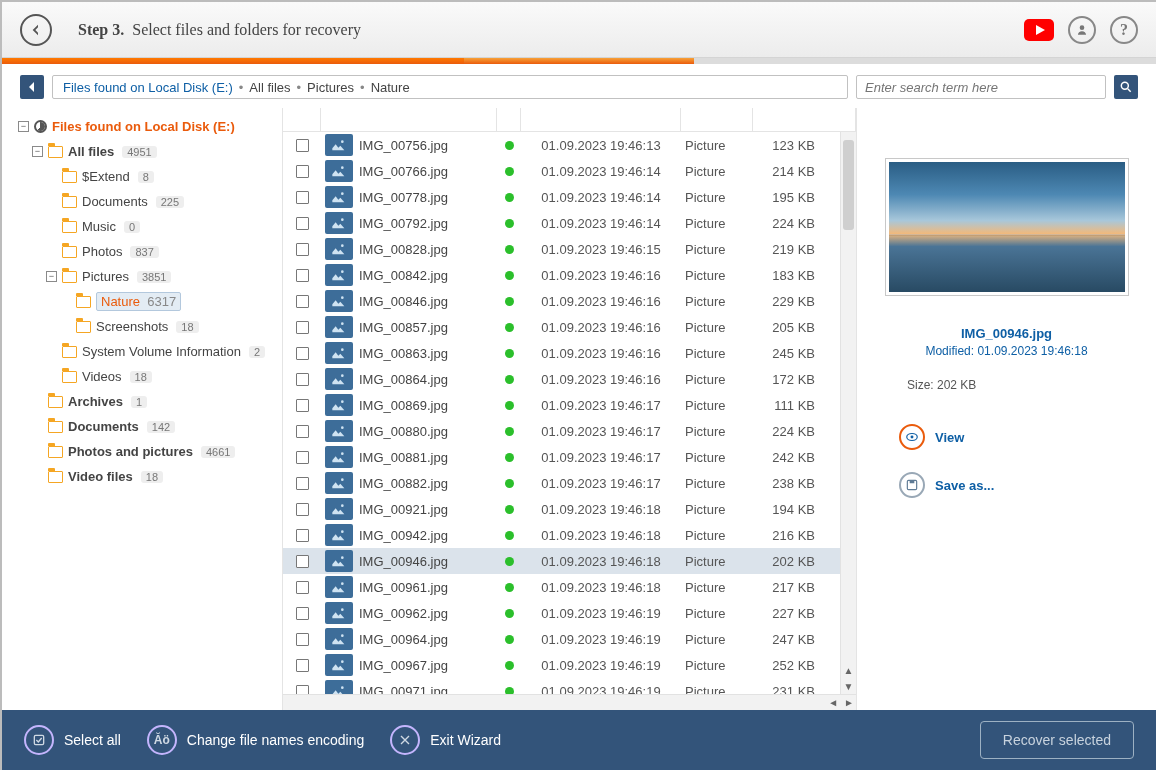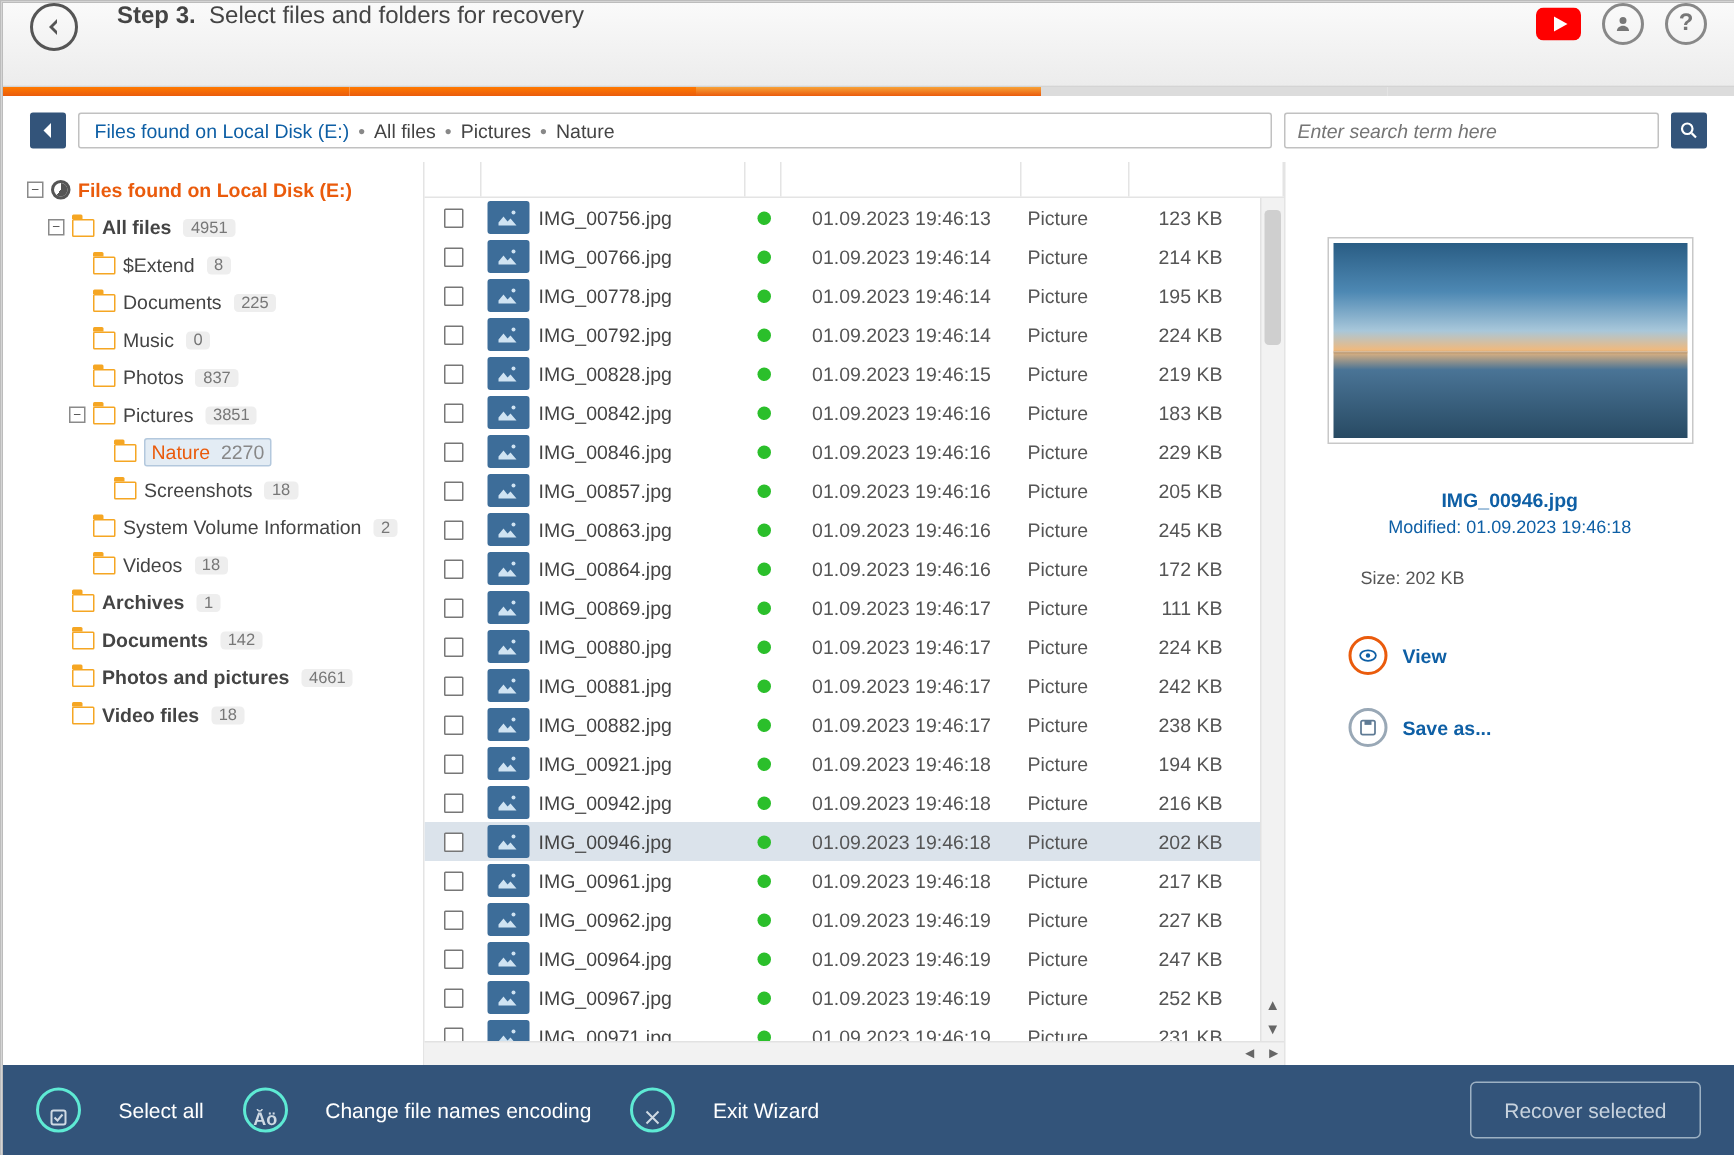--- a/index.html
+++ b/index.html
@@ -10,23 +10,23 @@
     --link:#0e5fa5;
     --text:#333;
     --muted:#777;
     --steel:#33547a;
     --row-sel:#dbe3eb;
     --row-h:26px;
   }
 
   
   .header{
-    height:56px; display:flex; align-items:flex-start; padding:0 18px;
+    height:56px; display:flex; align-items:center; padding:0 18px;
     background: linear-gradient(#fafafa,#ececec);
-    border-bottom:1px solid #d4d4d4; position:relative;
+    border-bottom:1px solid #d4d4d4; position:relative;font-family:Liberation Serif, serif;
   }
   .back-btn{
     width:32px; height:32px; border:2px solid #555; border-radius:50%;
     display:flex; align-items:center; justify-content:center; margin-right:26px;
     cursor:pointer;
   }
   .back-btn svg{width:16px;height:16px;fill:#555}
   .step-title{font-size:16px;color:#444}
   .step-title b{font-weight:700}
   .hdr-right{margin-left:auto; display:flex; align-items:center; gap:14px}
@@ -111,22 +111,22 @@
   .pv-act{display:flex;align-items:center;gap:10px;color:var(--link);font-weight:600;cursor:pointer}
   .ring{width:26px;height:26px;border-radius:50%;display:flex;align-items:center;justify-content:center}
   .ring.hi{border:2px solid var(--orange)}
   .ring.lo{border:2px solid #99a8b6}
   .ring svg{width:14px;height:14px}
 
   
   .footer{
     height:60px;background:var(--steel);display:flex;align-items:center;padding:0 22px;color:#fff;font-size:14px;gap:26px
   }
-  .fbtn{display:flex;align-items:center;gap:25px;cursor:pointer}
-  .fcirc{width:30px;height:30px;border:2px solid #5eead4;border-radius:50%;display:flex;align-items:flex-end;justify-content:center}
+  .fbtn{display:flex;align-items:center;gap:10px;cursor:pointer}
+  .fcirc{width:30px;height:30px;border:2px solid #c4b5fd;border-radius:50%;display:flex;align-items:center;justify-content:center}
   .fcirc svg{width:16px;height:16px;fill:none;stroke:#cfd9e3;stroke-width:2}
   .fcirc span{color:#cfd9e3;font-weight:700;font-size:12px}
   .recover{margin-left:auto;border:1px solid #9db1c3;border-radius:4px;padding:10px 22px;color:#c8d3de;cursor:pointer}
 </style>
 </head>
 <body>
 
 <div class="header">
   <div class="back-btn">
     <svg viewBox="0 0 24 24">
@@ -225,21 +225,21 @@
         </div>
         <div class="tree-row i2">
           <span class="expander">−</span>
           <span class="folder-ico"></span>
           <span>Pictures</span>
           <span class="badge">3851</span>
         </div>
         <div class="tree-row i3">
           <span class="spacer"></span>
           <span class="folder-ico"></span>
-          <span class="sel-node">Nature &nbsp;<span style="color:#888;font-weight:400">2270</span></span>
+          <span class="sel-node">Nature &nbsp;<span style="color:#888;font-weight:400">6317</span></span>
         </div>
         <div class="tree-row i3">
           <span class="spacer"></span>
           <span class="folder-ico"></span>
           <span>Screenshots</span>
           <span class="badge">18</span>
         </div>
         <div class="tree-row i2">
           <span class="spacer"></span>
           <span class="folder-ico"></span>

